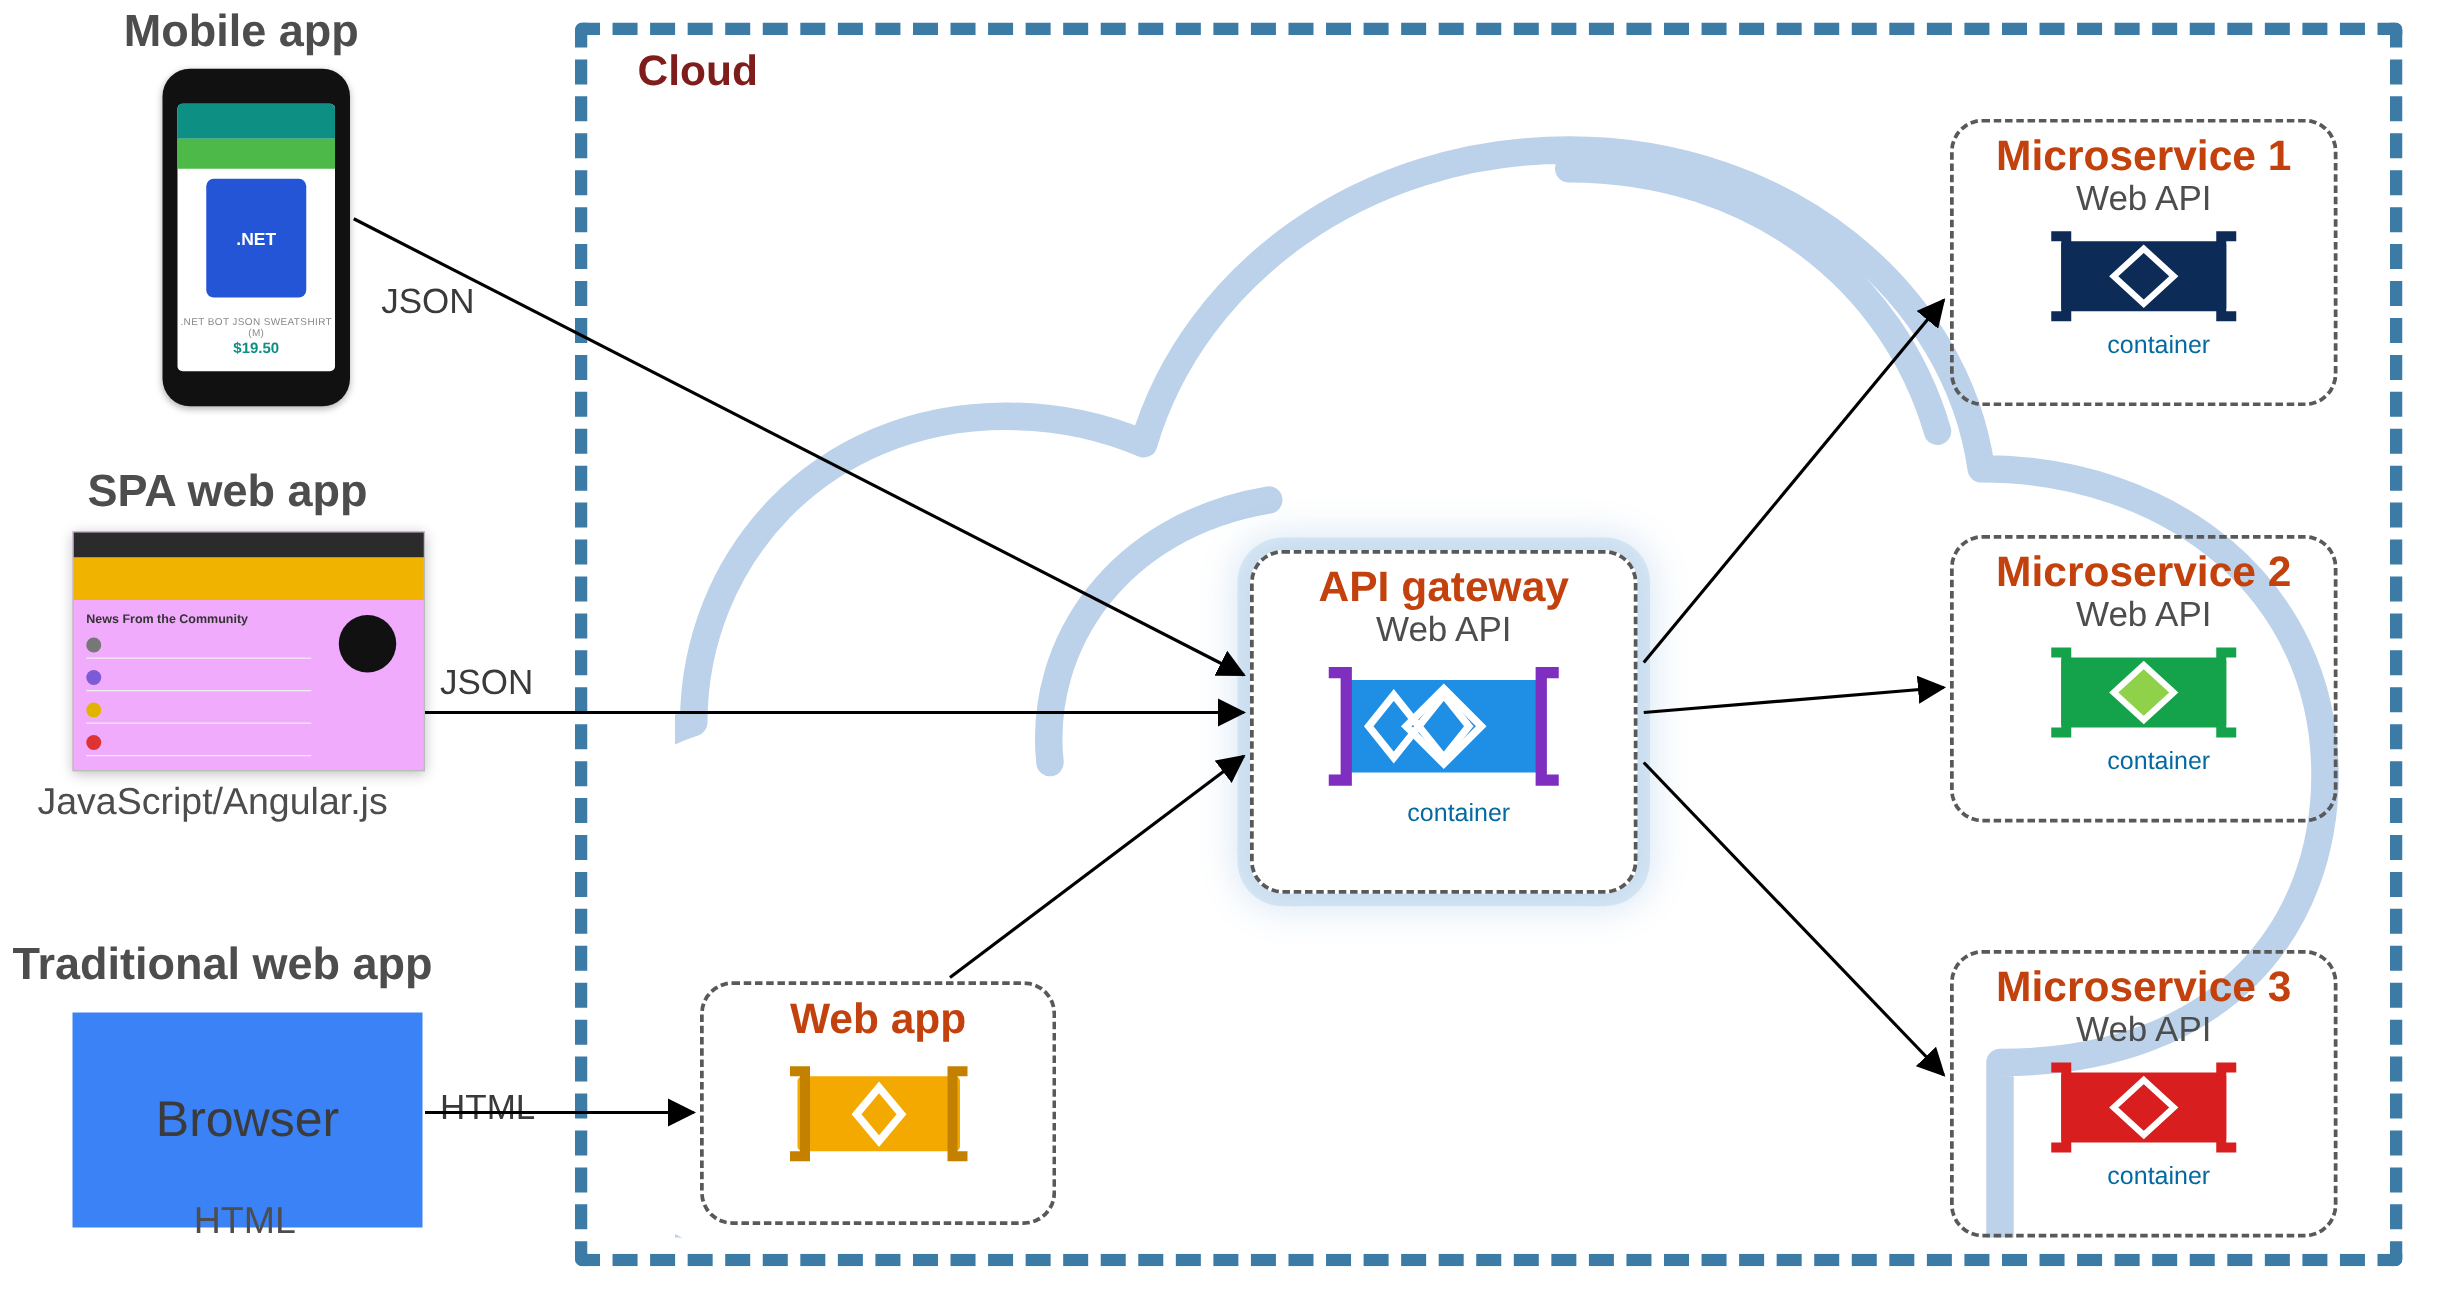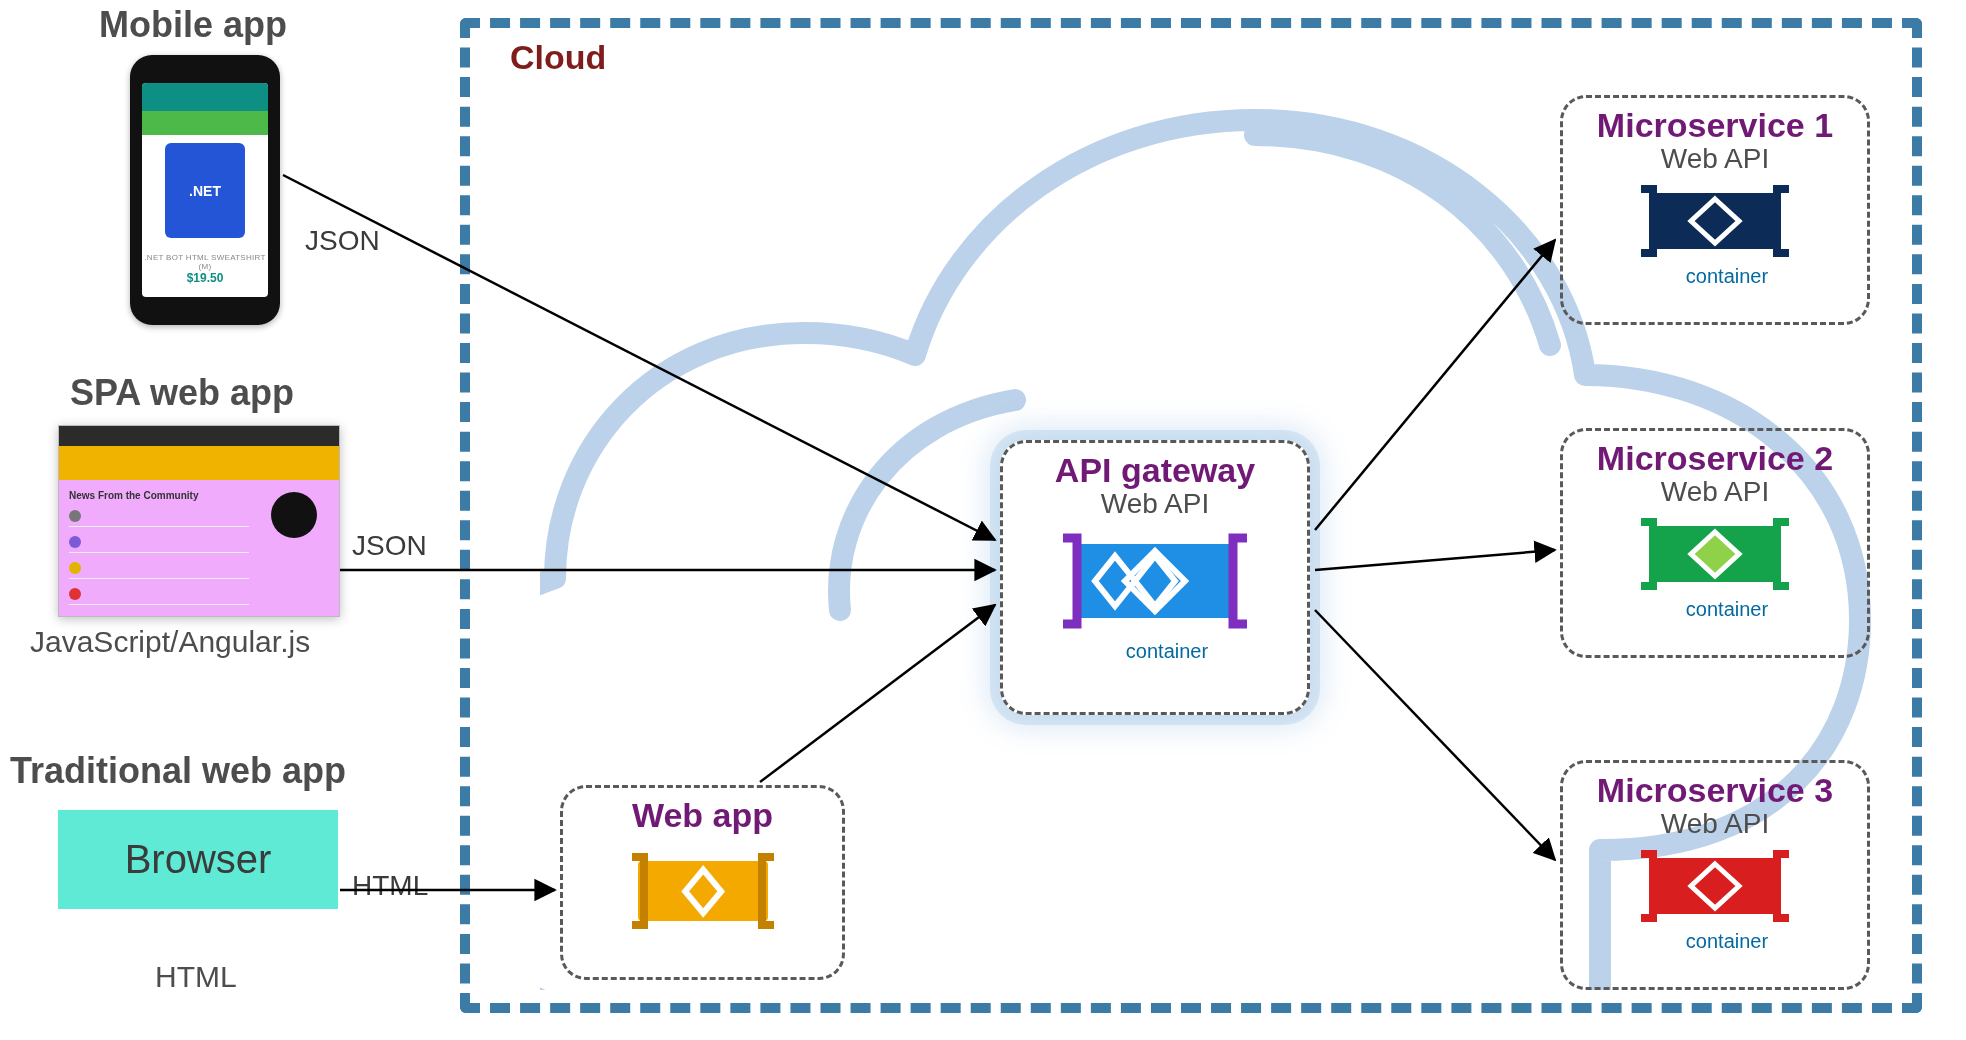--- a/index.html
+++ b/index.html
@@ -79,39 +79,39 @@
   #spa-circle{width:46px;height:46px;border-radius:50%;background:#111;margin:4px auto;}
   #spa-list{position:absolute;left:10px;top:62px;width:180px;}
   .spa-row{height:18px;margin:7px 0;border-bottom:1px solid #eee;position:relative;}
   .spa-row::before{content:"";position:absolute;left:0;top:2px;width:12px;height:12px;border-radius:50%;
     background:#777;}
   .spa-row.a::before{background:#7b5bd6;}
   .spa-row.b::before{background:#e0b400;}
   .spa-row.c::before{background:#d33;}
   
   #browser{
-    left:58px;top:810px;width:280px;height:99px;
-    background:#5eead4;display:flex;align-items:center;justify-content:center;
+    left:58px;top:810px;width:280px;height:172px;
+    background:#3b82f6;display:flex;align-items:center;justify-content:center;
     font-size:40px;color:#3b3b3b;
   }
   
   #cloud-shape{left:540px;top:90px;pointer-events:none;}
   
   .pod{
     border:3px dashed #595959;
     border-radius:26px;
     background:rgba(255,255,255,.0);
     box-sizing:border-box;
     text-align:center;
     padding-top:8px;
   }
   .pod.glow{
     box-shadow:0 0 0 10px rgba(40,120,200,.12),0 0 30px 12px rgba(40,120,200,.18);
   }
-  .pod .t1{font-size:34px;font-weight:700;color:#701a75;}
+  .pod .t1{font-size:34px;font-weight:700;color:#c2410c;}
   .pod .t2{font-size:28px;color:#4d4d4d;margin-top:-2px;}
   .pod .t3{font-size:20px;color:#0369a1;margin-top:4px;padding-left:24px;}
   .pod svg.docker{display:block;margin:6px auto 0 auto;}
   
   .edge-label{font-size:28px;color:#3a3a3a;}
   
   #wires{left:0;top:0;width:1966px;height:1040px;pointer-events:none;}
 </style>
 </head>
 <body>
@@ -133,21 +133,21 @@
              M715 45
              c150 0 260 90 295 210" fill="none" stroke="#bcd2ea" stroke-width="22" stroke-linejoin="round" stroke-linecap="round"></path>
   </svg>
 
   <div class="abs client-title" style="left:99px;top:4px;">Mobile app</div>
   <div id="phone" class="abs">
     <div id="phone-top"></div>
       <div id="phone-bar"></div>
     <div id="phone-prod"></div>
     <div id="phone-price">
-      <small>.NET BOT HTML SWEATSHIRT (M)</small>
+      <small>.NET BOT JSON SWEATSHIRT (M)</small>
       <span>$19.50</span>
     </div>
   </div>
   <div class="abs edge-label" style="left:305px;top:225px;">JSON</div>
 
   <div class="abs client-title" style="left:70px;top:372px;">SPA web app</div>
   <div id="spa" class="abs">
     <div id="spa-chrome"></div>
       <div id="spa-hero"></div>
     <div id="spa-list">

